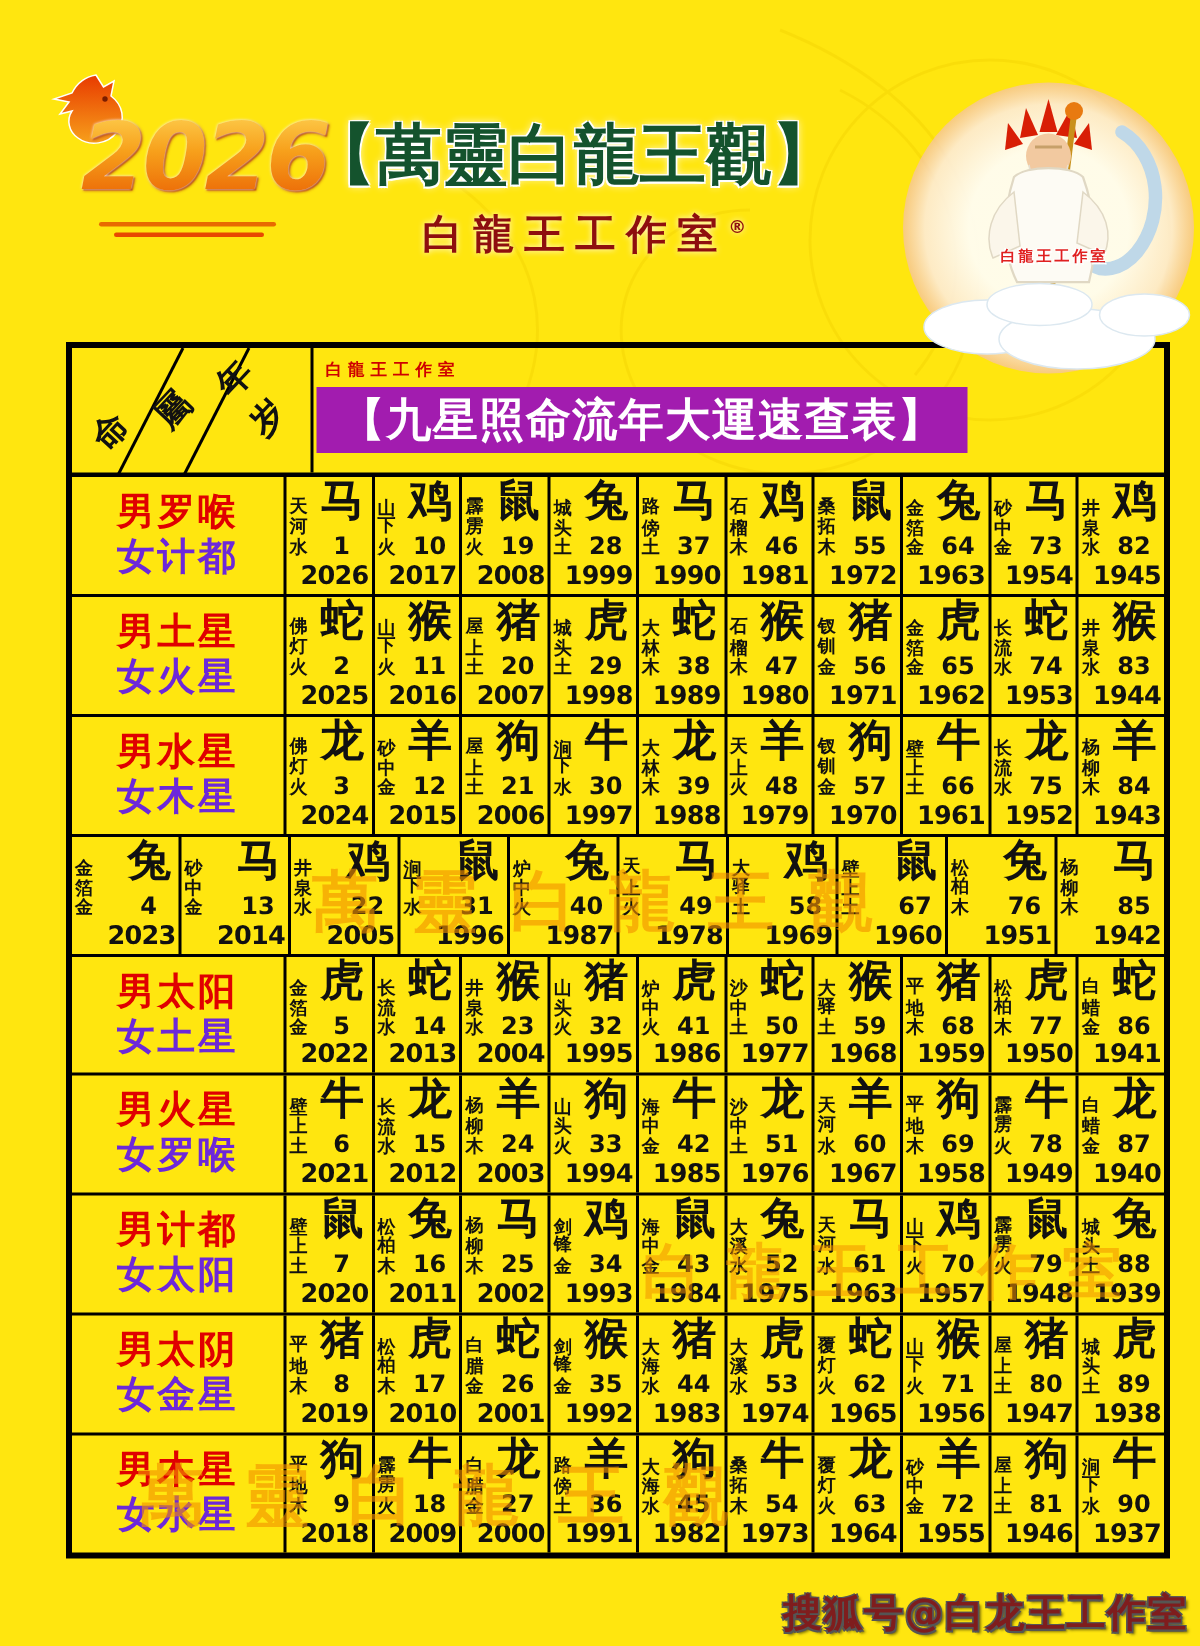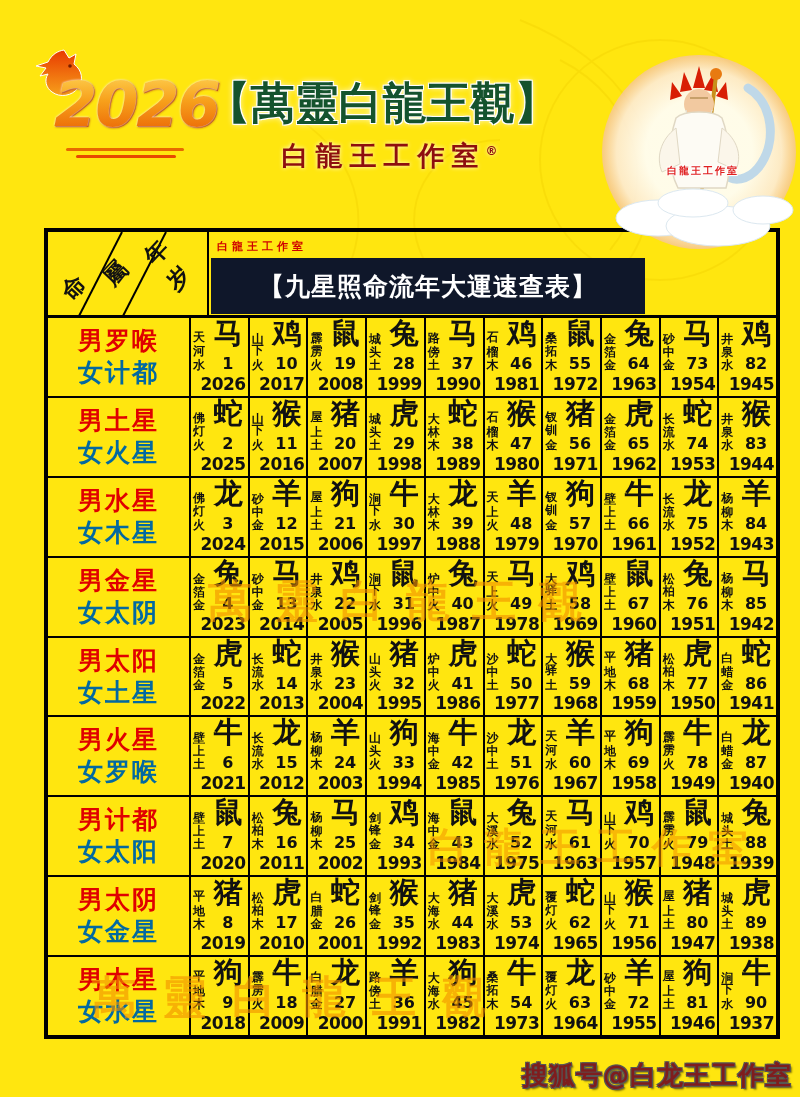--- a/index.html
+++ b/index.html
@@ -69,35 +69,35 @@
   .c-year { left:97px; top:5px; }
   .c-age { left:119px; top:31px; }
   .corner svg { position:absolute; left:0; top:0; }
 
   .head-right { flex:1; position:relative; }
   .studio-small {
     position:absolute; left:8px; top:7px; font-size:11px; font-weight:bold;
     color:#CE0000; letter-spacing:4px; white-space:nowrap;
   }
   .banner {
-    position:absolute; left:2px; top:26px; width:434px; height:56px;
-    background:#0f172a; color:#fff; display:flex; align-items:center; justify-content:center;
-    font-size:25px; font-weight:bold; letter-spacing:1px; white-space:nowrap;
+    position:absolute; left:2px; top:26px; width:434px; height:44px;
+    background:#a21caf; color:#fff; display:flex; align-items:center; justify-content:center;
+    font-size:30px; font-weight:bold; letter-spacing:1px; white-space:nowrap;
   }
 
   .tbody { flex:1; display:flex; flex-direction:column; }
   .row { flex:1; display:flex; border-bottom:2px solid #000; }
   .row:last-child { border-bottom:none; }
   .row-label {
     width:143px; border-right:2px solid #000;
     display:flex; flex-direction:column; align-items:center; justify-content:center;
     font-size:25px; font-weight:bold; line-height:1.28; letter-spacing:2px; white-space:nowrap;
   }
   .row-label .male { color:#E00000; }
-  .row-label .female { color:#0369a1; }
+  .row-label .female { color:#6d28d9;font-family:Liberation Mono, monospace; }
 
   .cell { flex:1; border-right:2px solid #000; position:relative; font-weight:bold; color:#111; }
   .cell:last-child { border-right:none; }
   .cell .element {
     position:absolute; left:2px; top:4px;
     writing-mode:vertical-rl; text-orientation:upright;
     font-size:12px; letter-spacing:13px; line-height:1; white-space:nowrap;
   }
   .cell .animal { position:absolute; top:0px; right:5px; font-size:29px; line-height:1.1; }
   .cell .age { position:absolute; top:36px; right:0; width:40px; text-align:center; font-size:16px; }
@@ -435,24 +435,20 @@
 
   <div class="cell">
     <span class="element">杨柳木</span>
     <span class="animal">羊</span>
     <span class="age">84</span>
     <span class="year">1943</span>
   </div>
 </div>
 
   <div class="row">
-    <div class="row-label">
-      <span class="male">男金星</span>
-      <span class="female">女太阴</span>
-    </div>
 
   <div class="cell">
     <span class="element">金箔金</span>
     <span class="animal">兔</span>
     <span class="age">4</span>
     <span class="year">2023</span>
   </div>
 
   <div class="cell">
     <span class="element">砂中金</span>

